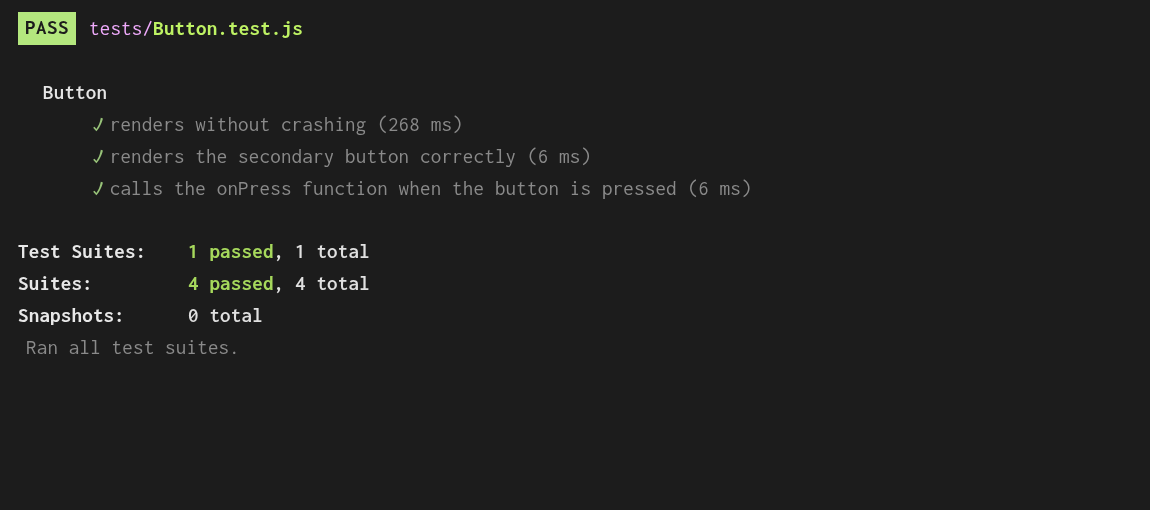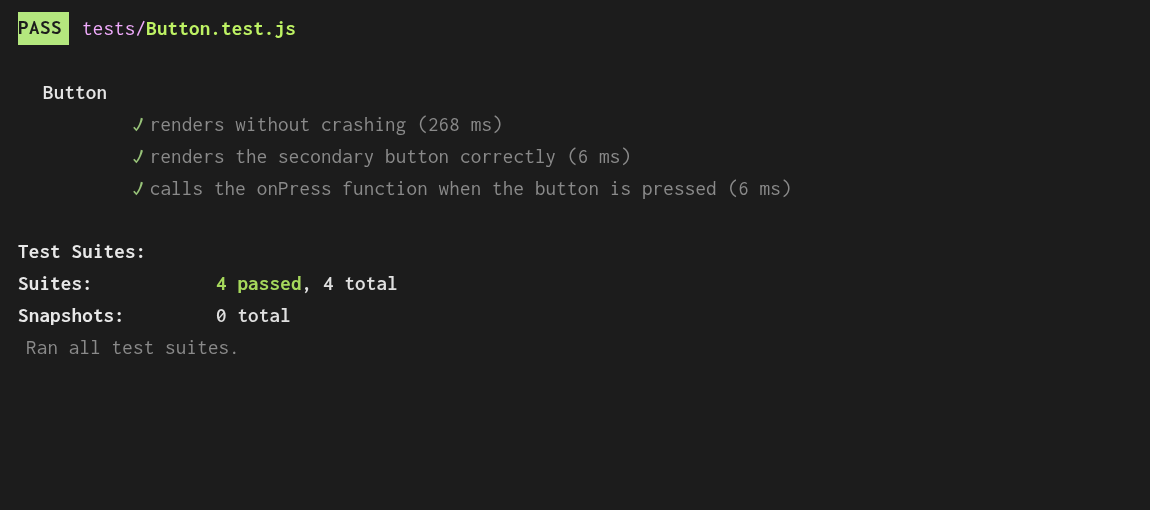--- a/index.html
+++ b/index.html
@@ -21,21 +21,21 @@
     }
     .header-line {
       display: flex;
       align-items: center;
       margin-bottom: 1px;
     }
     .pass-badge {
       background: #b4e77e;
       color: #1c1c1c;
       font-weight: 700;
-      padding: 0px 7px 1px 0;
+      padding: 0px 7px 1px 7px;
       margin-right: 13px;
       letter-spacing: 0.5px;
     }
     .file-path {
       color: #f0abfc;
     }
     .file-name {
       color: #bef264;
       font-weight: 700;
     }
@@ -43,34 +43,32 @@
       color: #e6e6e6;
       font-weight: 600;
       padding-left: 25px;
       margin-top: 32px;
     }
     .test-list {
       padding-left: 75px;
     }
     .test-item {
       color: #8a8a8a;
-      margin-left: 40px;
     }
     .check {
       color: #98c379;
       margin-right: 6px;
     }
     .blank-line {
       height: 1.52em;
     }
     .summary {
     }
     .summary-row {
       display: flex;
-      gap: 28px;
     }
     .summary-label {
       color: #e8e8e8;
       font-weight: 700;
       min-width: 170px;
     }
     .passed-count {
       color: #a6d85c;
       font-weight: 700;
     }
@@ -99,20 +97,23 @@
     <div class="test-item"><span class="check">✓</span><span>renders without crashing (268 ms)</span></div>
     <div class="test-item"><span class="check">✓</span><span>renders the secondary button correctly (6 ms)</span></div>
     <div class="test-item"><span class="check">✓</span><span>calls the onPress function when the button is pressed (6 ms)</span></div>
   </div>
 
 <div class="blank-line"></div>
 
 <div class="summary">
   <div class="summary-row">
     <span class="summary-label">Test Suites:</span>
+    <span>
+      <span class="passed-count">1 passed</span><span class="summary-rest">, 1 total</span>
+    </span>
   </div>
   <div class="summary-row">
     <span class="summary-label">Suites:</span>
     <span>
       <span class="passed-count">4 passed</span><span class="summary-rest">, 4 total</span>
     </span>
   </div>
   <div class="summary-row">
     <span class="summary-label">Snapshots:</span>
     <span class="summary-rest">0 total</span>

